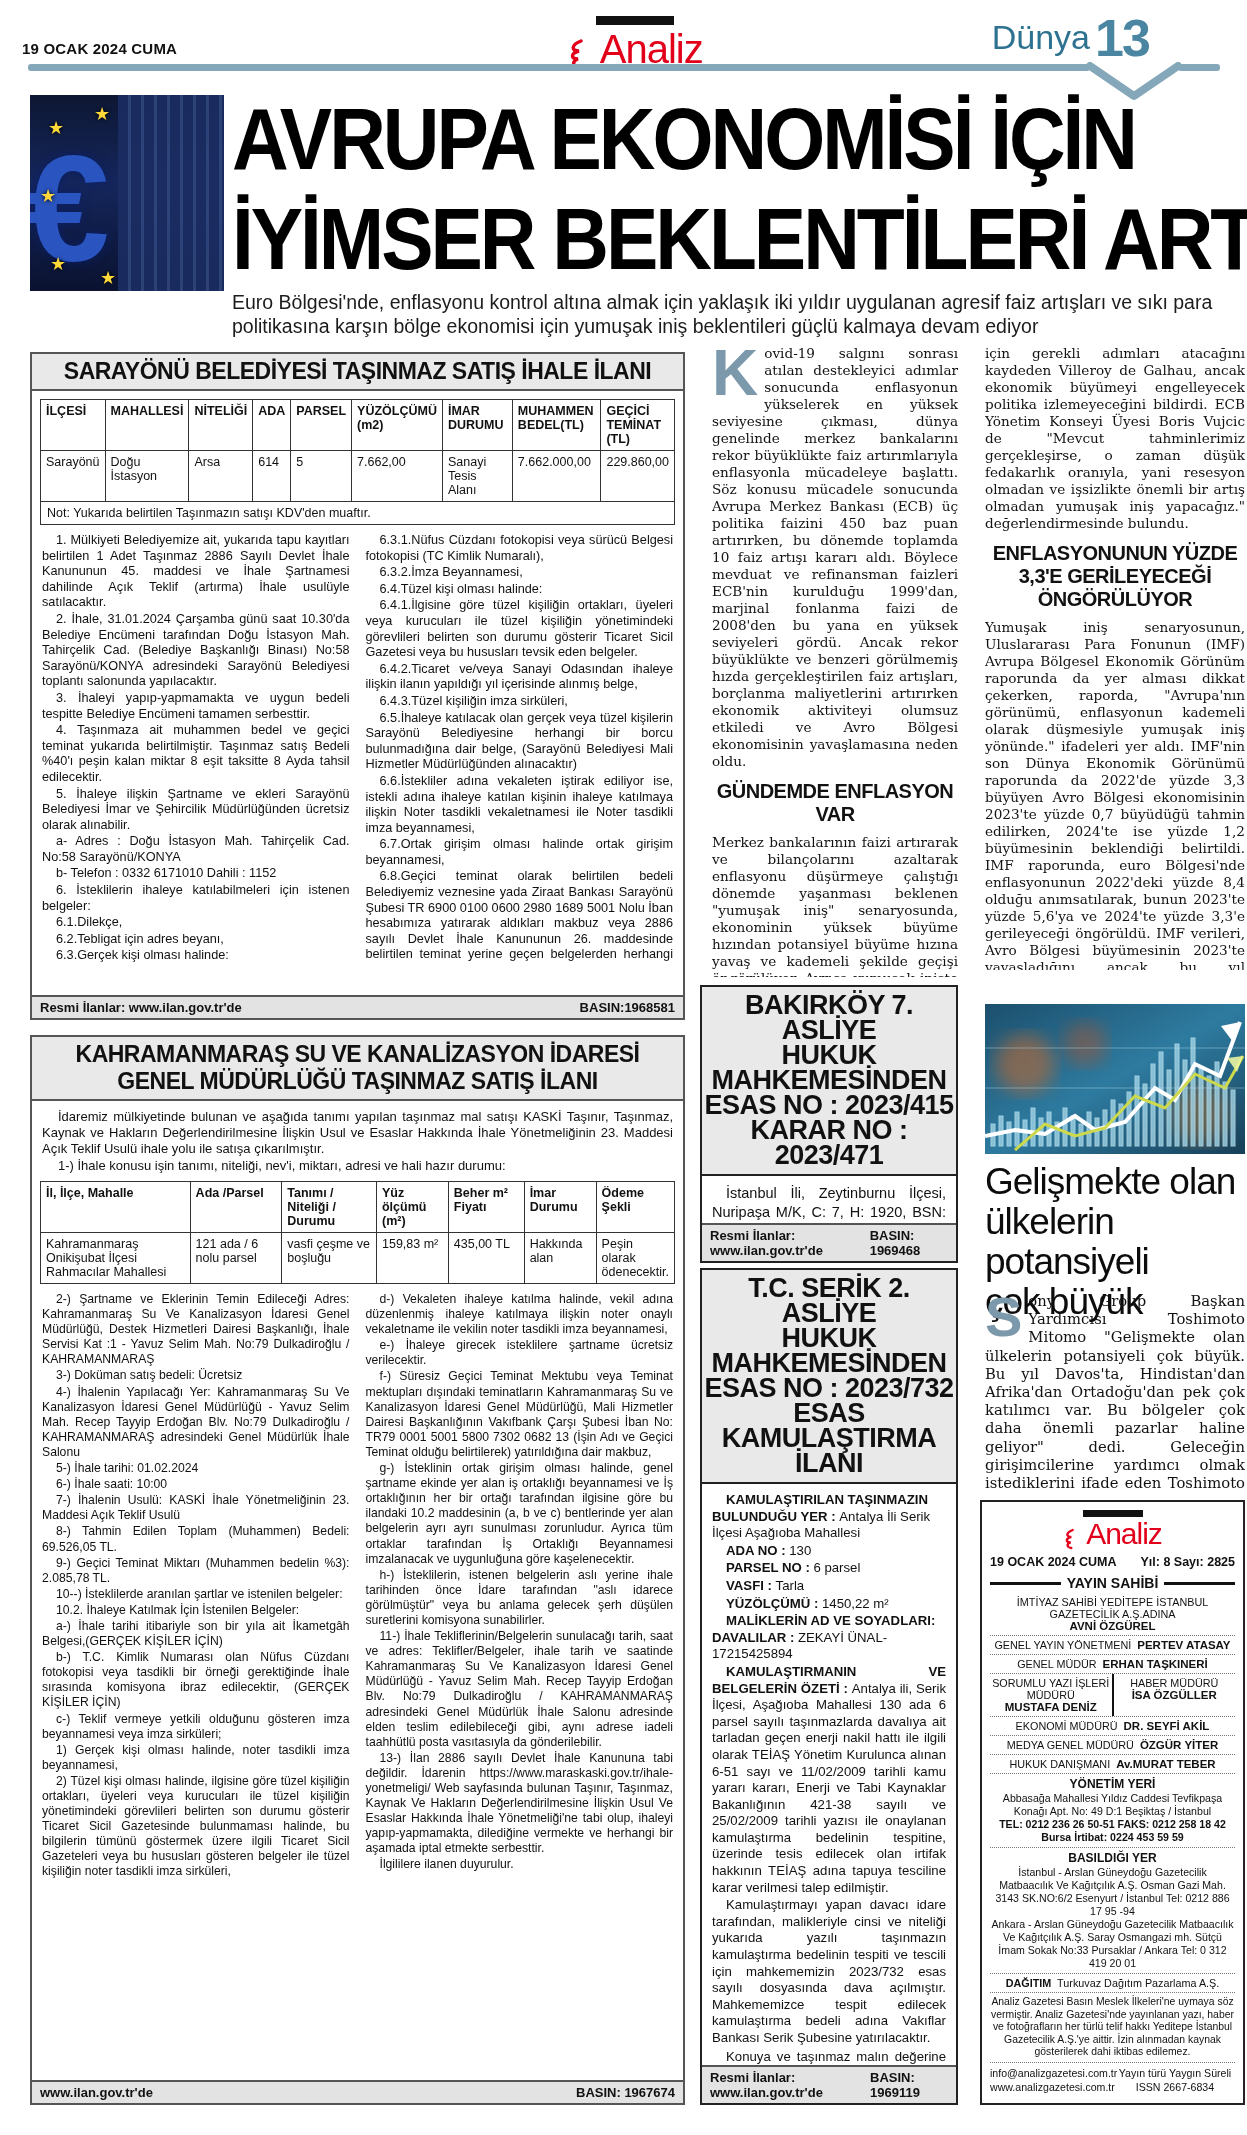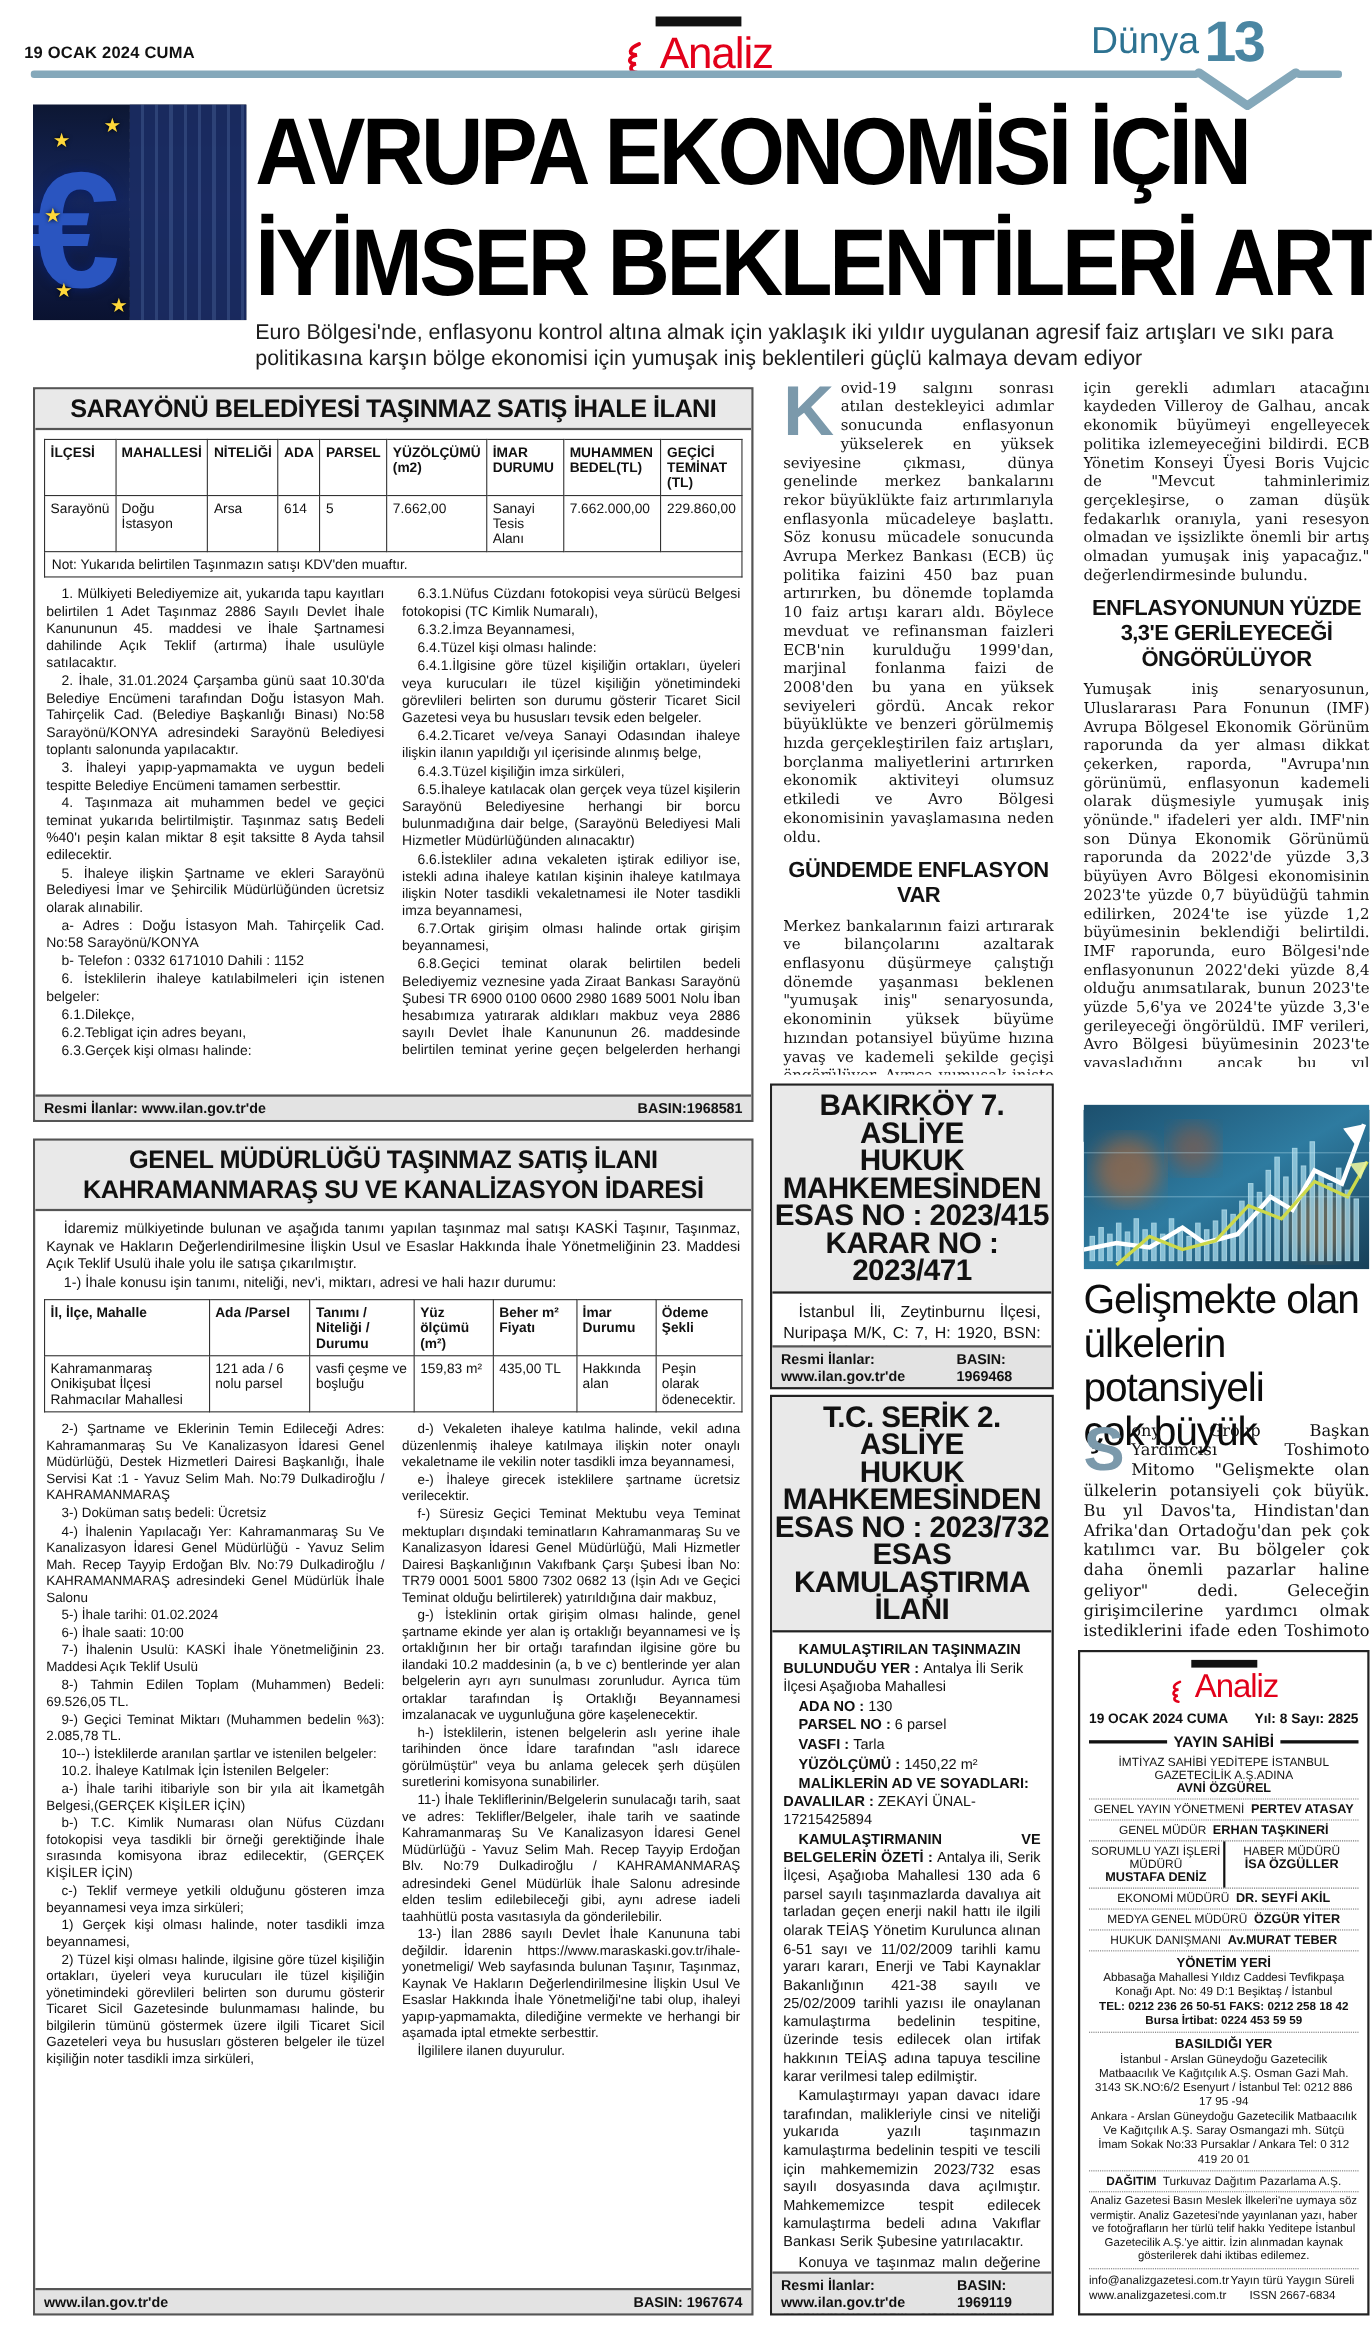--- a/index.html
+++ b/index.html
@@ -216,22 +216,22 @@
       <div class="pline">6.8.Geçici teminat olarak belirtilen bedeli Belediyemiz veznesine yada Ziraat Bankası Sarayönü Şubesi TR 6900 0100 0600 2980 1689 5001 Nolu İban hesabımıza yatırarak aldıkları makbuz veya 2886 sayılı Devlet İhale Kanununun 26. maddesinde belirtilen teminat yerine geçen belgelerden herhangi birisi. (Teminat mektubu verilmesi halinde geçici teminat mektubunun süresiz ve limit içi olması, 2886 sayılı D.İ.K.na göre düzenlenmiş olması gerekmektedir.)</div>
     </div>
   <div class="ilan-footer">
     <span>Resmi İlanlar: www.ilan.gov.tr'de</span>
     <span>BASIN:1968581</span>
   </div>
 </div>
 
 <div class="abs ilanbox kahraman">
   <div class="bar">
+    <div>KAHRAMANMARAŞ SU VE KANALİZASYON İDARESİ</div>
     <div>GENEL MÜDÜRLÜĞÜ TAŞINMAZ SATIŞ İLANI</div>
-    <div>KAHRAMANMARAŞ SU VE KANALİZASYON İDARESİ</div>
   </div>
   <div class="intro">
     <div class="pline">İdaremiz mülkiyetinde bulunan ve aşağıda tanımı yapılan taşınmaz mal satışı KASKİ Taşınır, Taşınmaz, Kaynak ve Hakların Değerlendirilmesine İlişkin Usul ve Esaslar Hakkında İhale Yönetmeliğinin 23. Maddesi Açık Teklif Usulü ihale yolu ile satışa çıkarılmıştır.</div>
     <div class="pline">1-) İhale konusu işin tanımı, niteliği, nev'i, miktarı, adresi ve hali hazır durumu:</div>
   </div>
   <div class="tablewrap">
     <table class="ilan">
       <tbody>
           <tr>
         <th style="width:150px">İl, İlçe, Mahalle</th>

